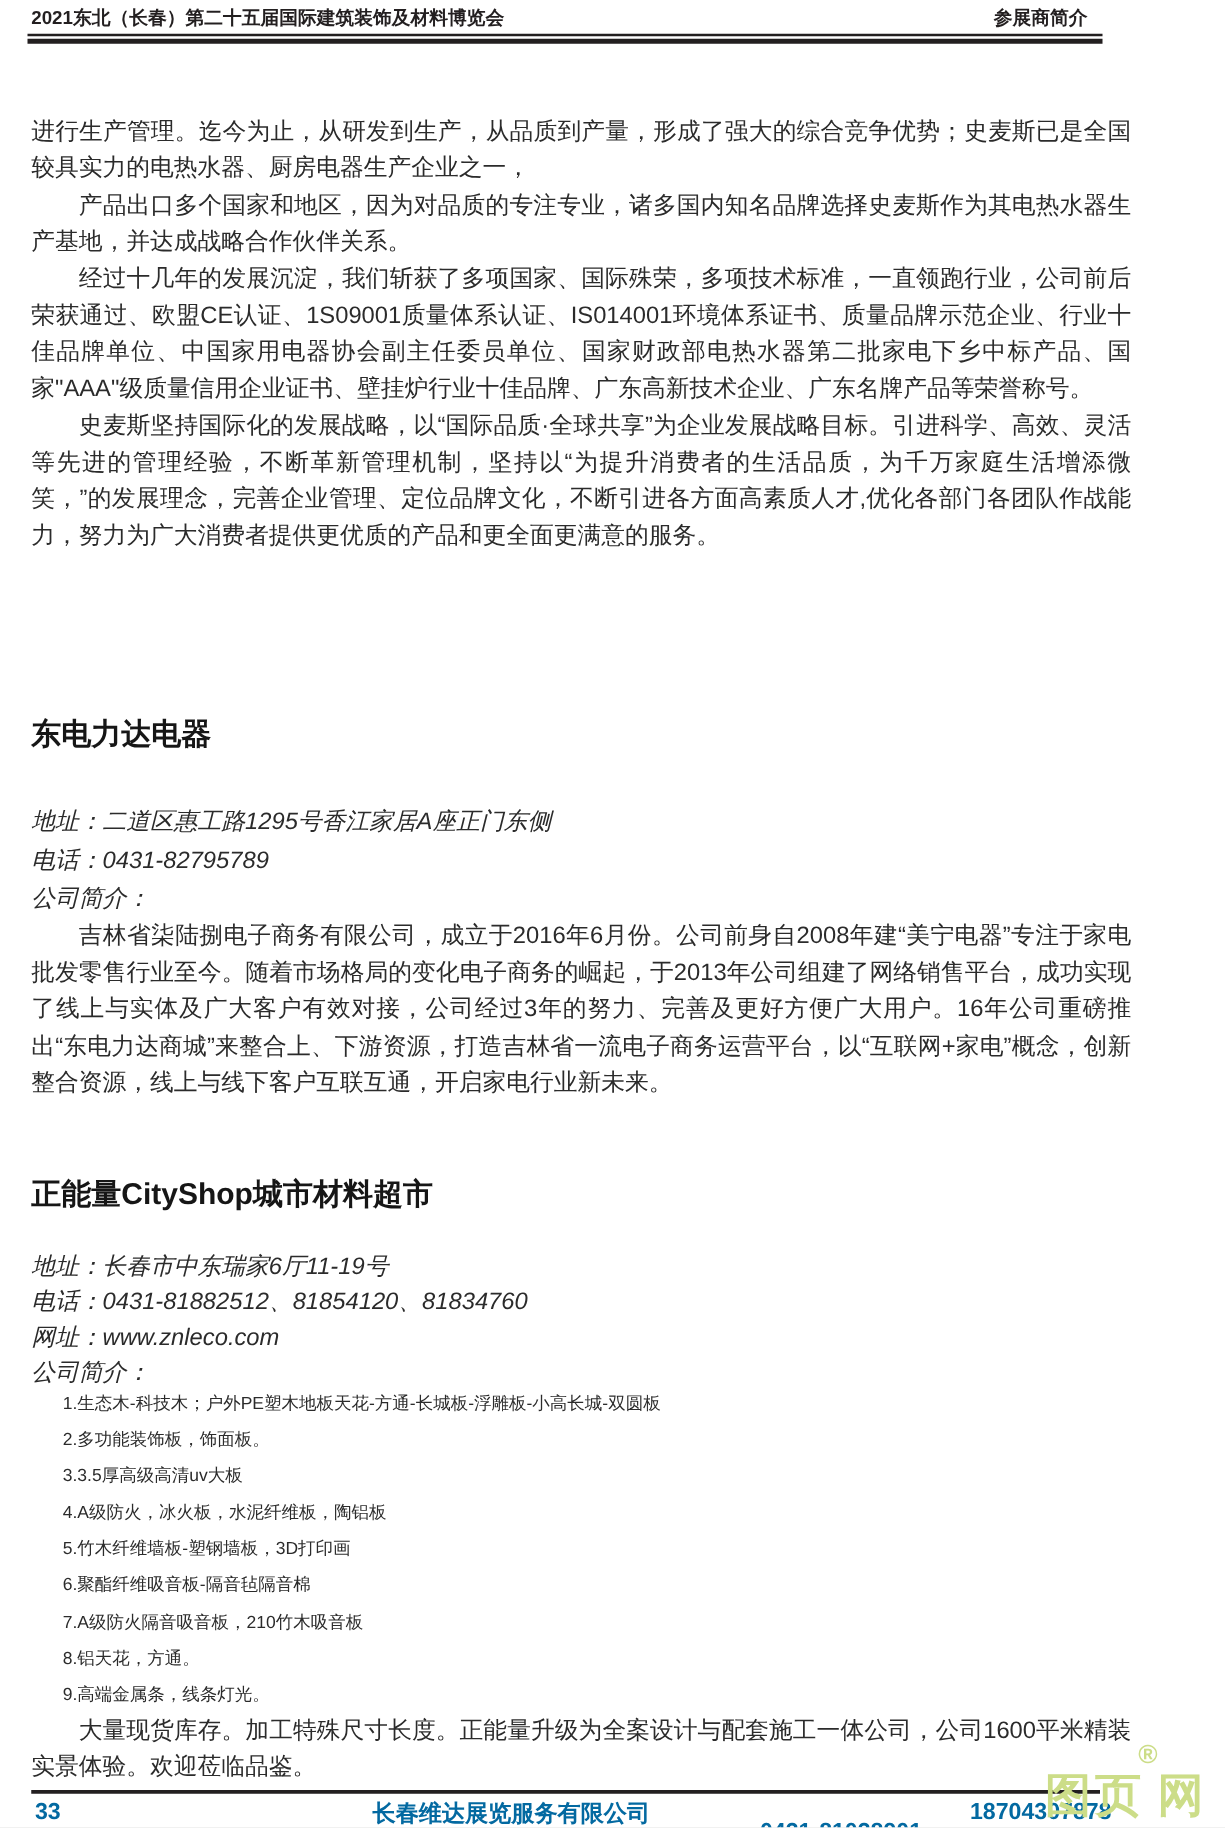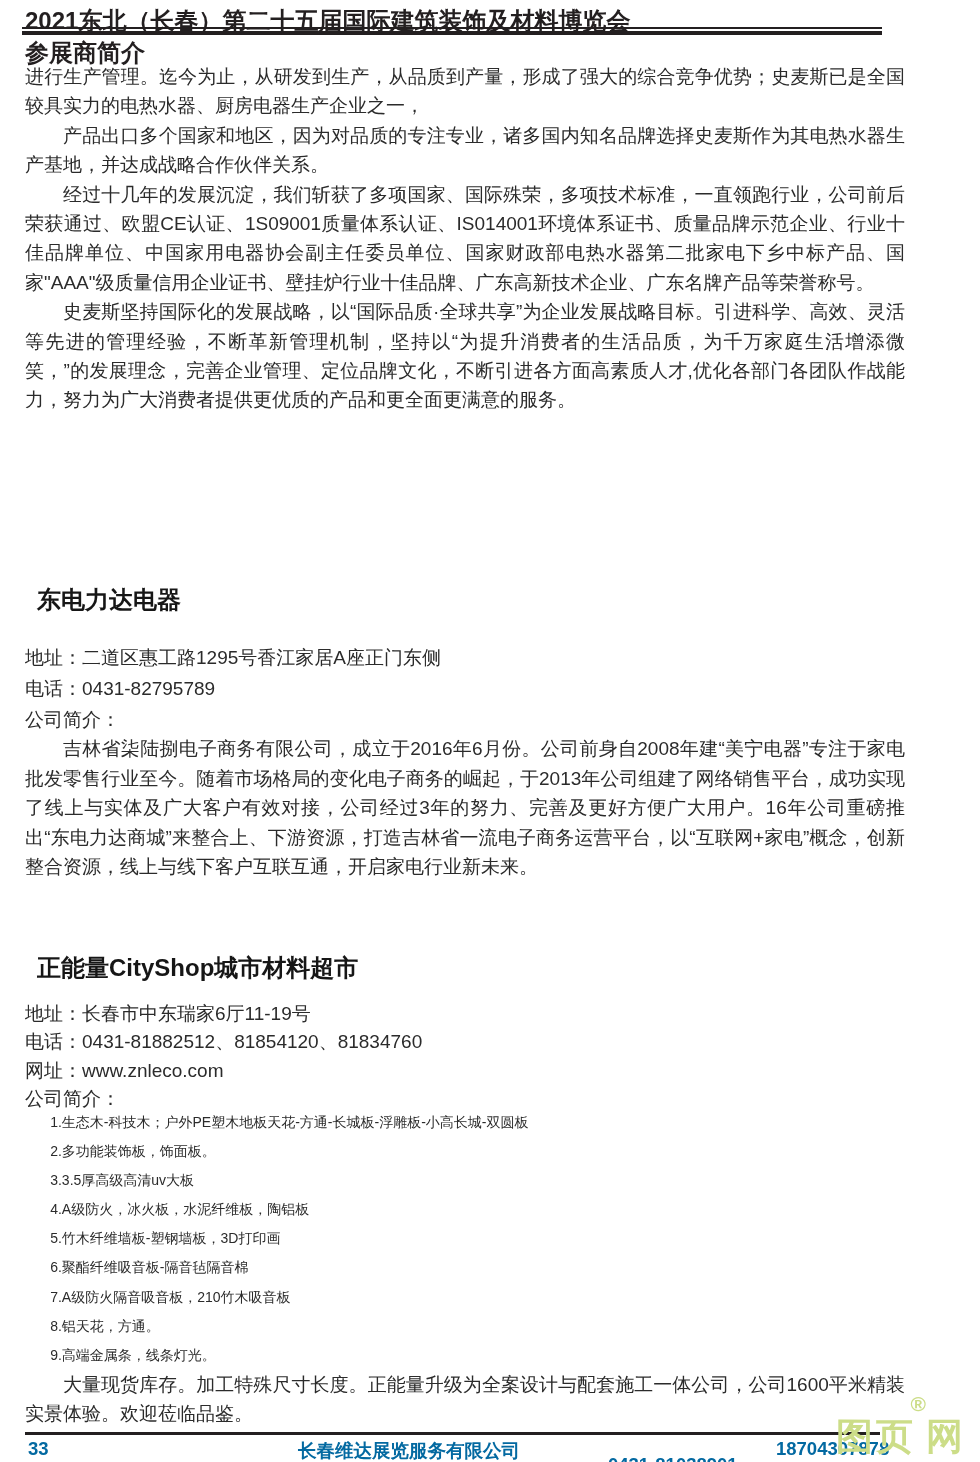--- a/index.html
+++ b/index.html
@@ -9,41 +9,41 @@
     margin:0 auto;
     background:#ffffff;
     font-family:"Liberation Sans", sans-serif;
     color:#2b2b2b;
     overflow:hidden;
   }
   
   .header {
     position:absolute; top:5px; left:25px; width:845px;
     display:flex; justify-content:space-between;
-    font-size:24px; font-weight:bold; color:#231f20;flex-direction:column;
+    font-size:15px; font-weight:bold; color:#231f20;
   }
   .header-rule { position:absolute; left:22px; top:27px; width:860px; }
   .header-rule .thin { height:2px; background:#231f20; }
   .header-rule .gap { height:1.5px; background:transparent; }
   .header-rule .thick { height:4px; background:#231f20; }
 
   
   .textcol { position:absolute; left:25px; width:880px; }
   .intro { top:62px; font-size:19px; line-height:29.4px; text-align:justify; }
   .intro p { margin:0; text-indent:2em; }
-  .intro p.noindent { text-indent:0; }
+  .intro p.noindent { text-indent:0;margin-top:29px; }
 
   h2.company-heading {
-    position:absolute; left:25px; margin:12px;
+    position:absolute; left:25px; margin:0;
     font-size:24px; line-height:28px; font-weight:bold; color:#161616;
   }
   .h-company1 { top:574px; }
   .h-company2 { top:942px; }
 
-  .info { font-size:19px; }
+  .info { font-size:19px;font-style:italic; }
   .info-c1 { top:642px; line-height:31px; }
   .info-c2 { top:1000px; line-height:28.3px; }
   .info .row { white-space:nowrap; }
 
   .para-c1 { top:734px; font-size:19px; line-height:29.6px; text-align:justify; }
   .para-c1 p { margin:0; text-indent:2em; }
 
   .products { top:1108px; font-size:14px; line-height:29.1px; }
   .products .item { text-indent:1.8em; }
 

